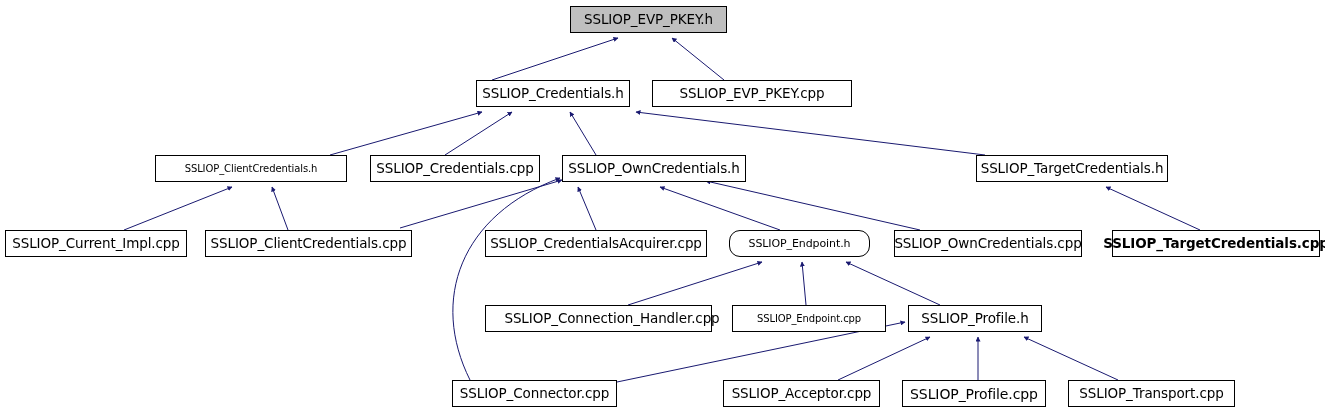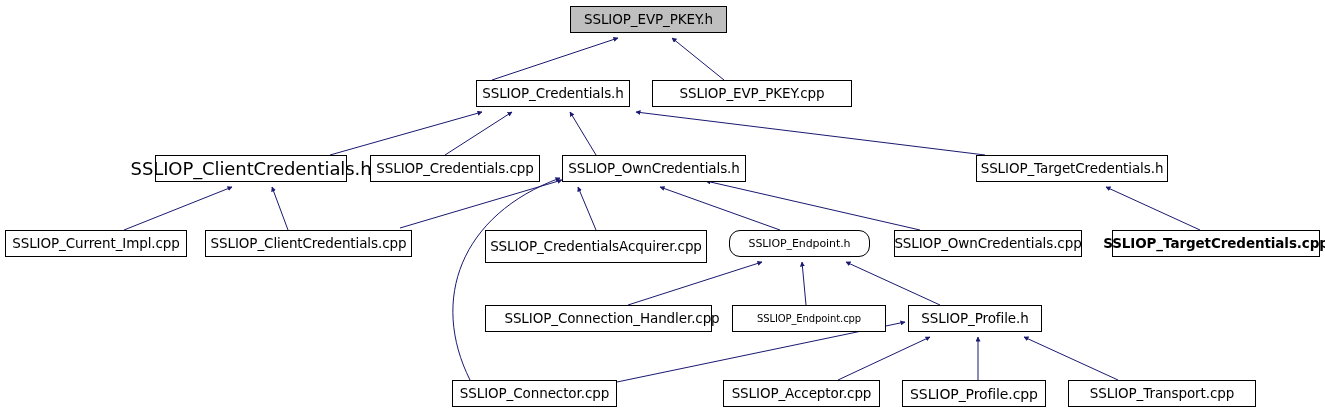--- a/index.html
+++ b/index.html
@@ -87,39 +87,39 @@
   <div id="node-layer">
       <div class="node root" style="left: 570px; top: 6px; width: 157px; height: 27px; font-size: 13.5px; background: rgb(191, 191, 191); border-color: rgb(0, 0, 0); color: rgb(0, 0, 0);">
         <span class="node-label">SSLIOP_EVP_PKEY.h</span>
       </div>
       <div class="node" style="left: 476px; top: 80px; width: 154px; height: 27px; font-size: 13.5px; background: rgb(255, 255, 255); border-color: rgb(0, 0, 0); color: rgb(0, 0, 0);">
         <span class="node-label">SSLIOP_Credentials.h</span>
       </div>
       <div class="node" style="left: 652px; top: 80px; width: 200px; height: 27px; font-size: 13.5px; background: rgb(255, 255, 255); border-color: rgb(0, 0, 0); color: rgb(0, 0, 0);">
         <span class="node-label">SSLIOP_EVP_PKEY.cpp</span>
       </div>
-      <div class="node" style="left: 155px; top: 155px; width: 192px; height: 27px; font-size: 18px; background: rgb(255, 255, 255); border-color: rgb(0, 0, 0); color: rgb(0, 0, 0);">
+      <div class="node" style="left: 155px; top: 155px; width: 192px; height: 27px; font-size: 10px; background: rgb(255, 255, 255); border-color: rgb(0, 0, 0); color: rgb(0, 0, 0);">
         <span class="node-label">SSLIOP_ClientCredentials.h</span>
       </div>
       <div class="node" style="left: 370px; top: 155px; width: 170px; height: 27px; font-size: 13.5px; background: rgb(255, 255, 255); border-color: rgb(0, 0, 0); color: rgb(0, 0, 0);">
         <span class="node-label">SSLIOP_Credentials.cpp</span>
       </div>
       <div class="node" style="left: 562px; top: 155px; width: 184px; height: 27px; font-size: 13.5px; background: rgb(255, 255, 255); border-color: rgb(0, 0, 0); color: rgb(0, 0, 0);">
         <span class="node-label">SSLIOP_OwnCredentials.h</span>
       </div>
       <div class="node" style="left: 976px; top: 155px; width: 192px; height: 27px; font-size: 13.5px; background: rgb(255, 255, 255); border-color: rgb(0, 0, 0); color: rgb(0, 0, 0);">
         <span class="node-label">SSLIOP_TargetCredentials.h</span>
       </div>
       <div class="node" style="left: 5px; top: 230px; width: 182px; height: 27px; font-size: 13.5px; background: rgb(255, 255, 255); border-color: rgb(0, 0, 0); color: rgb(0, 0, 0);">
         <span class="node-label">SSLIOP_Current_Impl.cpp</span>
       </div>
       <div class="node" style="left: 205px; top: 230px; width: 207px; height: 27px; font-size: 13.5px; background: rgb(255, 255, 255); border-color: rgb(0, 0, 0); color: rgb(0, 0, 0);">
         <span class="node-label">SSLIOP_ClientCredentials.cpp</span>
       </div>
-      <div class="node" style="left: 485px; top: 230px; width: 222px; height: 33px; font-size: 13.5px; background: rgb(255, 255, 255); border-color: rgb(0, 0, 0); color: rgb(0, 0, 0);">
+      <div class="node" style="left: 485px; top: 230px; width: 222px; height: 27px; font-size: 13.5px; background: rgb(255, 255, 255); border-color: rgb(0, 0, 0); color: rgb(0, 0, 0);">
         <span class="node-label">SSLIOP_CredentialsAcquirer.cpp</span>
       </div>
       <div class="node" style="left: 729px; top: 230px; width: 141px; height: 27px; font-size: 11px; background: rgb(255, 255, 255); border-color: rgb(0, 0, 0); color: rgb(0, 0, 0); border-radius: 11px;">
         <span class="node-label">SSLIOP_Endpoint.h</span>
       </div>
       <div class="node" style="left: 894px; top: 230px; width: 188px; height: 27px; font-size: 13.5px; background: rgb(255, 255, 255); border-color: rgb(0, 0, 0); color: rgb(0, 0, 0);">
         <span class="node-label">SSLIOP_OwnCredentials.cpp</span>
       </div>
       <div class="node" style="left: 1112px; top: 230px; width: 208px; height: 27px; font-size: 13.5px; background: rgb(255, 255, 255); border-color: rgb(0, 0, 0); color: rgb(0, 0, 0); font-weight: bold;">
         <span class="node-label">SSLIOP_TargetCredentials.cpp</span>
@@ -135,17 +135,17 @@
       </div>
       <div class="node" style="left: 452px; top: 380px; width: 165px; height: 27px; font-size: 13.5px; background: rgb(255, 255, 255); border-color: rgb(0, 0, 0); color: rgb(0, 0, 0);">
         <span class="node-label">SSLIOP_Connector.cpp</span>
       </div>
       <div class="node" style="left: 723px; top: 380px; width: 157px; height: 27px; font-size: 13.5px; background: rgb(255, 255, 255); border-color: rgb(0, 0, 0); color: rgb(0, 0, 0);">
         <span class="node-label">SSLIOP_Acceptor.cpp</span>
       </div>
       <div class="node" style="left: 902px; top: 380px; width: 144px; height: 27px; font-size: 14px; background: rgb(255, 255, 255); border-color: rgb(0, 0, 0); color: rgb(0, 0, 0);">
         <span class="node-label">SSLIOP_Profile.cpp</span>
       </div>
-      <div class="node" style="left: 1068px; top: 380px; width: 188px; height: 27px; font-size: 13.5px; background: rgb(255, 255, 255); border-color: rgb(0, 0, 0); color: rgb(0, 0, 0);">
+      <div class="node" style="left: 1068px; top: 380px; width: 167px; height: 27px; font-size: 13.5px; background: rgb(255, 255, 255); border-color: rgb(0, 0, 0); color: rgb(0, 0, 0);">
         <span class="node-label">SSLIOP_Transport.cpp</span>
       </div>
     </div>
 </div>
 
 </body></html>

